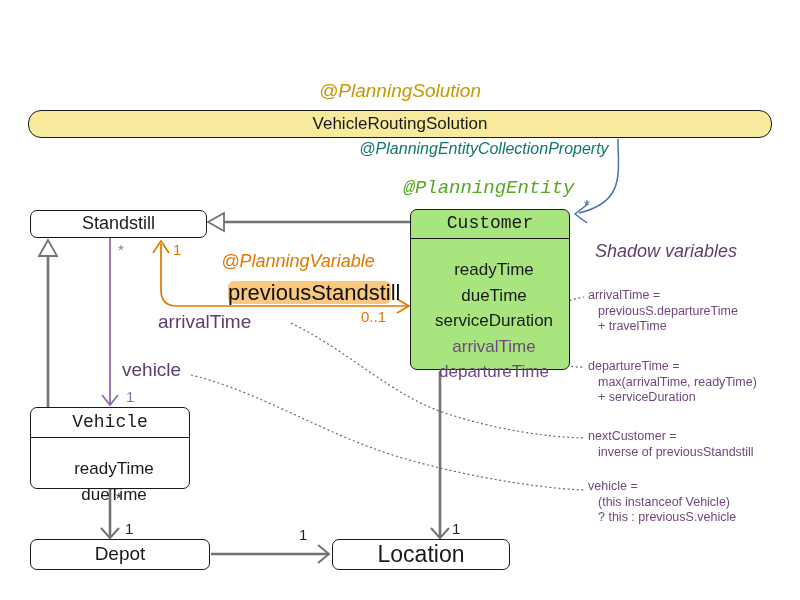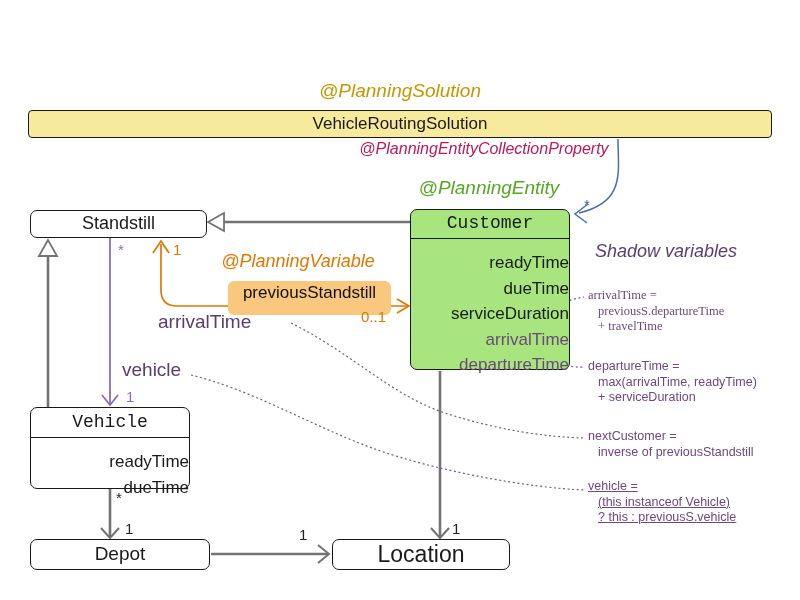--- a/index.html
+++ b/index.html
@@ -12,66 +12,66 @@
   .lbl{position:absolute;white-space:nowrap;}
   .italic{font-style:italic;}
 
   
   .cbox{
     position:absolute;box-sizing:border-box;background:#ffffff;
     border:1.6px solid #1a1a1a;border-radius:7px;text-align:center;
   }
   .cbox .hdr{font-size:18px;font-family:Liberation Mono, monospace;}
   .cbox .body{
-    text-align:right;font-size:17px;line-height:25.5px;padding:11px 0 0 8px;
+    text-align:center;font-size:17px;line-height:25.5px;padding:18px 0 0 8px;
     border-top:1.4px solid #1a1a1a;
   }
   .shadow-field{color:#6b4a78;}
 
-  #box-solution{left:28px;top:110px;width:744px;height:28px;background:#f8ea9d;border-radius:4px;font-size:17px;line-height:25px;}
+  #box-solution{left:28px;top:110px;width:744px;height:28px;background:#f8ea9d;border-radius:13px;font-size:17px;line-height:25px;}
   #box-standstill{left:30px;top:210px;width:177px;height:28px;font-size:18px;line-height:25px;}
   #box-customer{left:410px;top:209px;width:160px;height:161px;background:#a8e57e;}
   #box-customer .hdr{height:28px;line-height:27px;}
   #box-vehicle{left:30px;top:407px;width:160px;height:82px;}
   #box-vehicle .hdr{height:29px;line-height:28px;}
   #box-depot{left:30px;top:539px;width:180px;height:31px;font-size:19px;line-height:28px;}
   #box-location{left:332px;top:539px;width:178px;height:31px;font-size:23px;line-height:28px;}
 
   
   #title{left:0;right:0;top:26px;text-align:center;font-size:34px;color:#1c1c1c;}
   #ann-solution{left:0;right:0;top:80px;text-align:center;font-size:19px;color:#c79600;}
-  #ann-pecp{left:284px;width:400px;top:140px;text-align:center;font-size:16px;color:#be185d;}
-  #ann-pe{left:389px;width:200px;top:177px;text-align:center;font-size:19px;color:#55a820;}
+  #ann-pecp{left:284px;width:400px;top:140px;text-align:center;font-size:16px;color:#0f766e;}
+  #ann-pe{left:389px;width:200px;top:177px;text-align:center;font-size:19px;color:#55a820;font-family:Liberation Mono, monospace;}
   #ann-pv{left:198px;width:200px;top:251px;text-align:center;font-size:18px;color:#e07800;}
   #shadow-title{left:595px;top:241px;font-size:18px;color:#5e3c6e;}
 
   #prev-standstill{
-    left:228px;top:281px;width:163px;height:34px;background:#f9c87e;border-radius:6px;
-    text-align:center;font-size:17px;line-height:23px;color:#111;
+    left:228px;top:281px;width:163px;height:23px;background:#f9c87e;border-radius:6px;
+    text-align:center;font-size:22px;line-height:23px;color:#111;
   }
   #lbl-next-customer{left:158px;top:311px;font-size:19px;color:#5e3c6e;}
   #lbl-vehicle{left:122px;top:359px;font-size:19px;color:#5e3c6e;}
 
   .mult{position:absolute;font-size:15px;white-space:nowrap;}
   #m-sol-cust{left:584px;top:196px;color:#3c64a8;}
   #m-st-veh-star{left:118px;top:241px;color:#8f6daf;}
   #m-prev-1{left:173px;top:241px;color:#e07800;}
   #m-prev-01{left:361px;top:308px;color:#e07800;}
   #m-veh-1{left:126px;top:388px;color:#8f6daf;}
   #m-vehdep-star{left:116px;top:489px;color:#222;}
   #m-vehdep-1{left:125px;top:520px;color:#222;}
   #m-deploc-1{left:299px;top:526px;color:#222;}
   #m-custloc-1{left:452px;top:520px;color:#222;}
 
   .note{position:absolute;left:588px;font-size:12.5px;line-height:15.5px;color:#70477e;white-space:nowrap;}
   .note .cont{margin-left:10px;}
-  #note-arrival{top:288px;font-family:Liberation Serif, serif;}
+  #note-arrival{top:288px;}
   #note-departure{top:359px;}
   #note-nextcustomer{top:429px;}
-  #note-vehicle{top:479px;text-decoration:underline;}
+  #note-vehicle{top:479px;}
 </style>
 </head>
 <body>
 
 <div id="canvas">
 
   <svg id="wires" viewBox="0 0 800 600">
 
     <g>
       <line x1="224" y1="222" x2="411" y2="222" stroke="#737373" stroke-width="2.6"></line>

